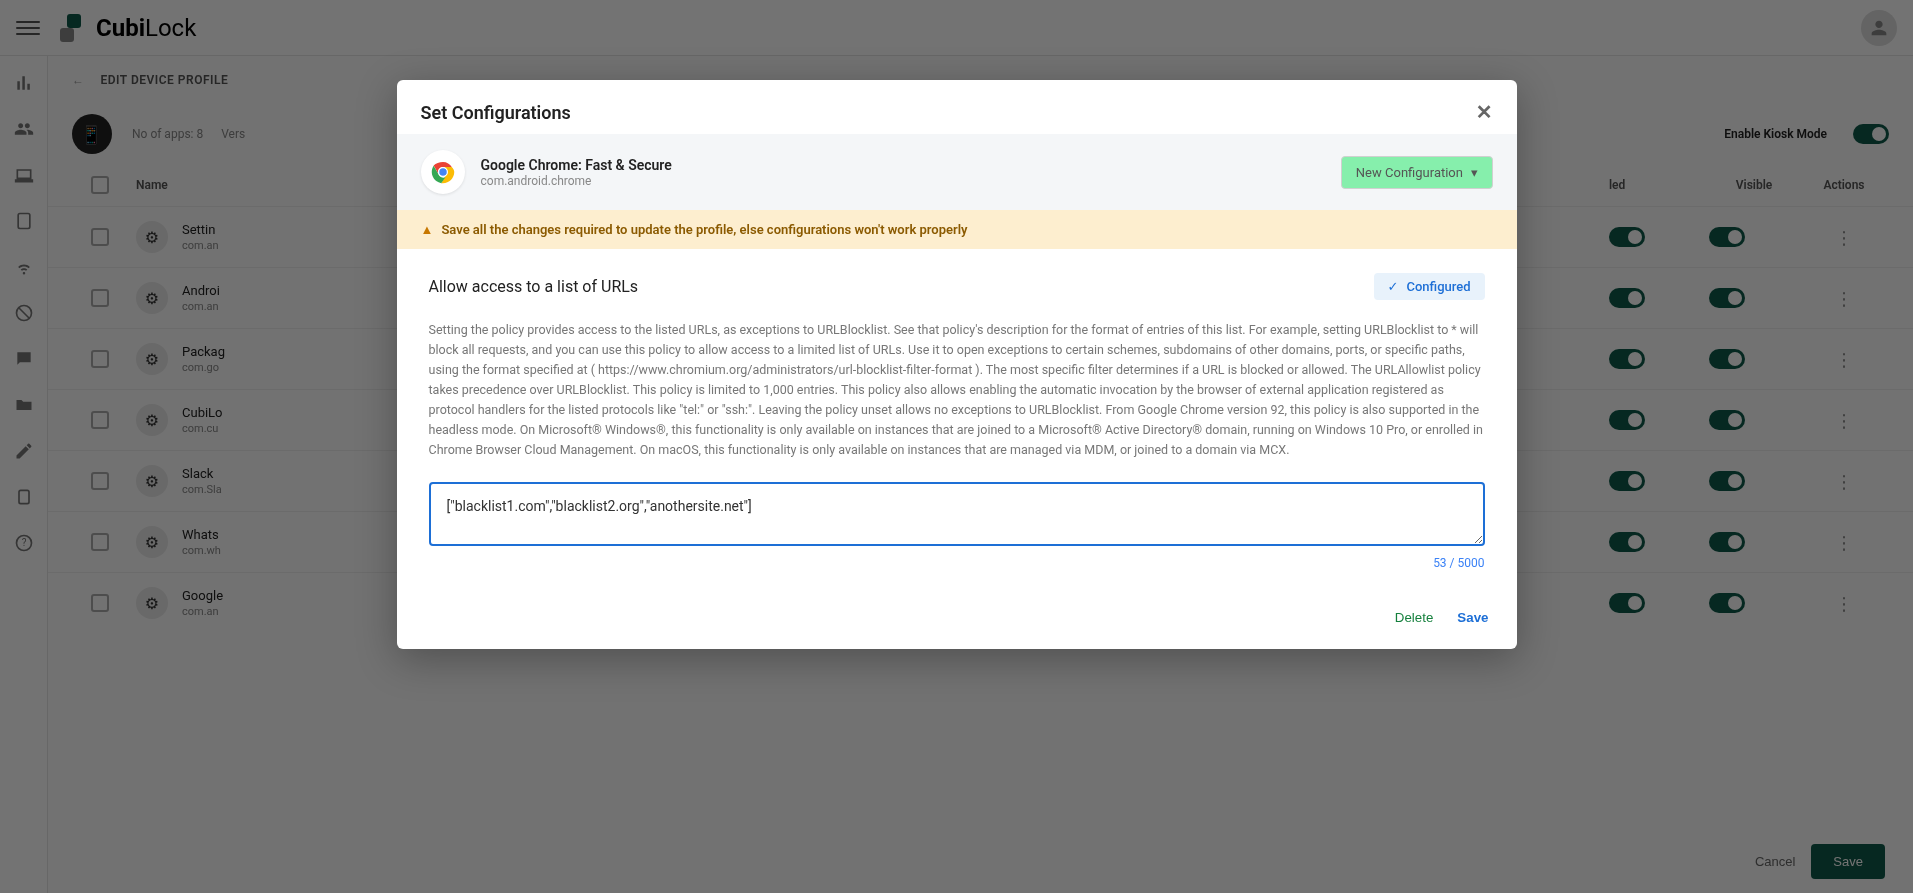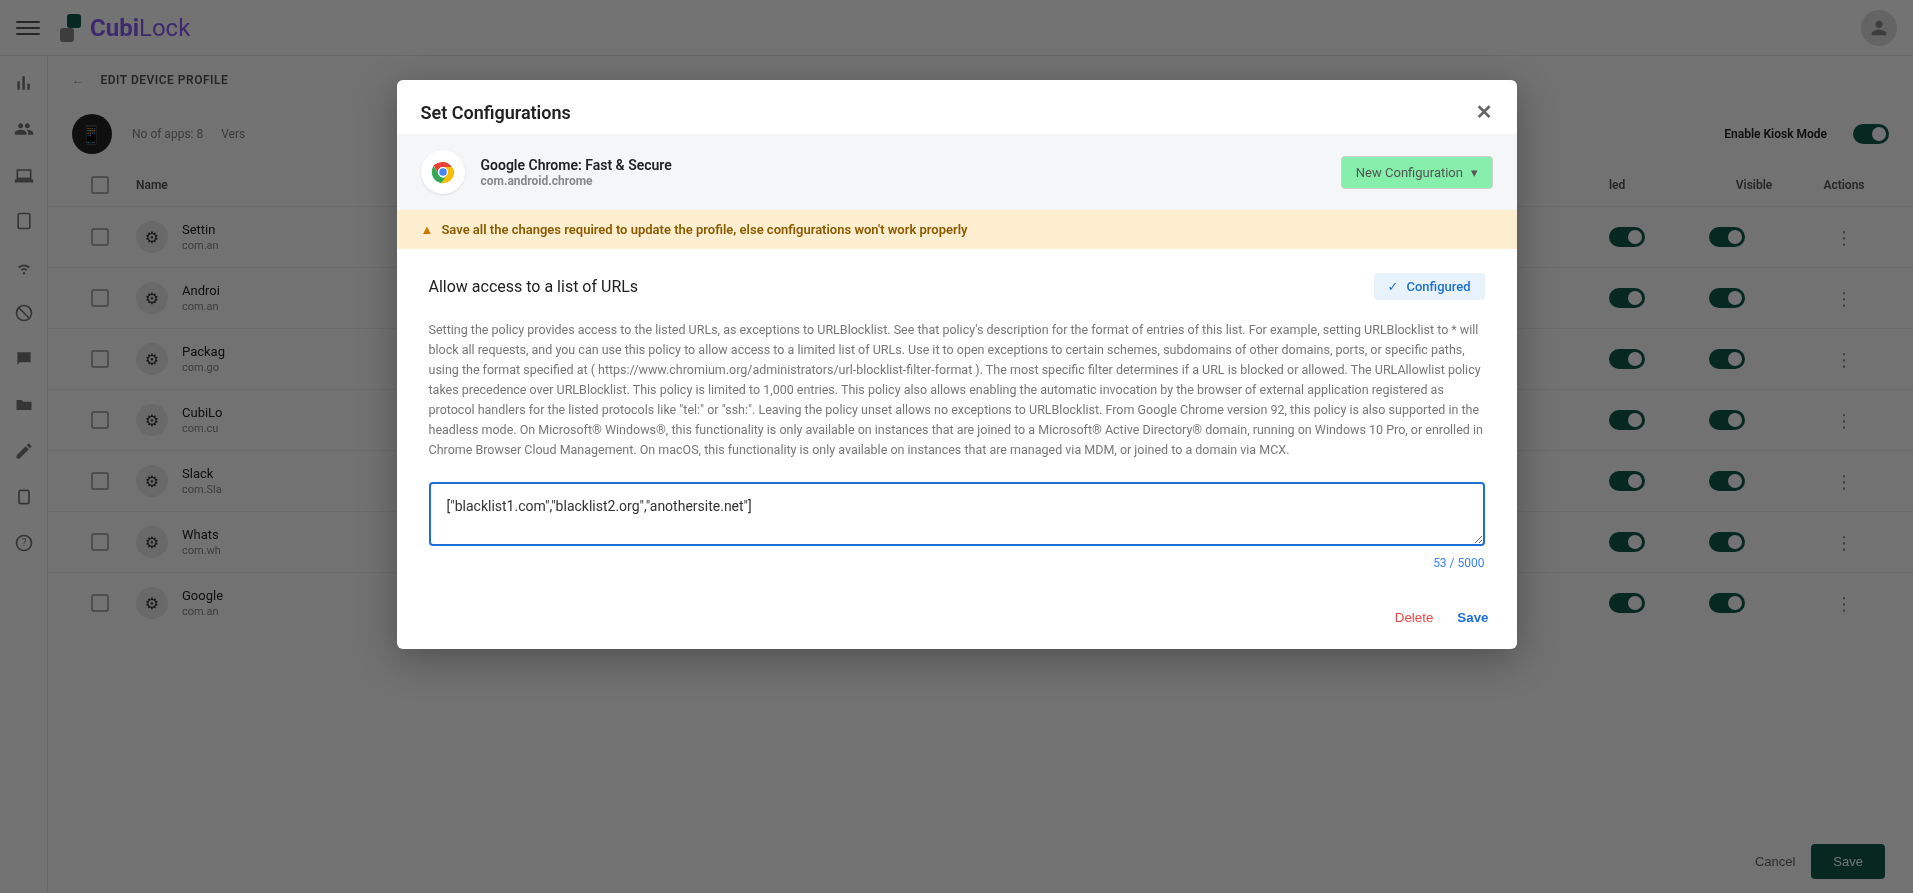--- a/index.html
+++ b/index.html
@@ -23,22 +23,22 @@
     border-bottom: 1px solid #e5e5e5;
   }
   .hamburger {
     width: 24px; height: 24px;
     display: flex; flex-direction: column; justify-content: center; gap: 4px;
     margin-right: 20px;
     cursor: pointer;
   }
   .hamburger span { display:block; height:2px; background:#555; border-radius:1px; }
   .logo {
-    display:flex; align-items:center; gap:2px;
-    font-size: 24px; font-weight:400; color:#8b5cf6;
+    display:flex; align-items:center; gap:8px;
+    font-size: 24px; font-weight:400; color:#000000;
   }
   .logo-icon {
     width:28px; height:28px; position:relative;
   }
   .logo-icon::before, .logo-icon::after {
     content:''; position:absolute; width:14px; height:14px; background:#0f5a4a; border-radius:3px;
   }
   .logo-icon::before { top:0; left:7px; }
   .logo-icon::after { bottom:0; left:0; background:#888; }
   .logo .bold { font-weight:700; }
@@ -120,21 +120,21 @@
   .modal-title {
     padding:20px 24px 10px; font-size:18px; font-weight:600; color:#222;
     display:flex; align-items:center;
   }
   .modal-close { margin-left:auto; cursor:pointer; color:#666; font-size:20px; }
   .modal-appbar {
     background:#f4f6f8; padding:16px 24px; display:flex; align-items:center; gap:16px;
   }
   .chrome-icon { width:44px; height:44px; border-radius:50%; background:#fff; display:flex;align-items:center;justify-content:center; box-shadow:0 1px 3px rgba(0,0,0,0.1);}
   .modal-app-name { font-size:14px; font-weight:600; color:#222; }
-  .modal-app-pkg { font-size:12px; color:#888; margin-top:1px;font-weight:bold; }
+  .modal-app-pkg { font-size:12px; color:#888; margin-top:1px; }
   .new-config {
     margin-left:auto; background:#86efac; border:1px solid #d0d0d0; border-radius:4px;
     padding:8px 14px; font-size:13px; color:#555; display:flex; align-items:center; gap:8px; cursor:pointer;
   }
   .warning-bar {
     background:#fdeecf; color:#8b5a00; padding:12px 24px; font-size:13px; font-weight:600;
     display:flex; align-items:center; gap:8px;
   }
   .warning-bar .wicon { color:#c77700; }
 
@@ -149,21 +149,21 @@
   .url-input {
     width:100%; border:2px solid #1d6fd6; border-radius:4px; padding:14px 16px;
     font-size:14px; color:#333; resize:vertical; min-height:54px; outline:none;
     font-family:inherit;
   }
   .char-count { text-align:right; font-size:12px; color:#3b82f6; margin-top:6px; }
 
   .modal-footer {
     padding:16px 28px 24px; display:flex; justify-content:flex-end; gap:24px; font-size:14px;
   }
-  .mbtn-delete { background:none; border:none; color:#ef4444; cursor:pointer; }
+  .mbtn-delete { background:none; border:none; color:#15803d; cursor:pointer; }
   .mbtn-save { background:none; border:none; color:#1d6fd6; font-weight:600; cursor:pointer; }
 
 </style>
 </head>
 <body>
 
 <div class="top-header">
   <div class="hamburger">
     <span></span>
       <span></span>

